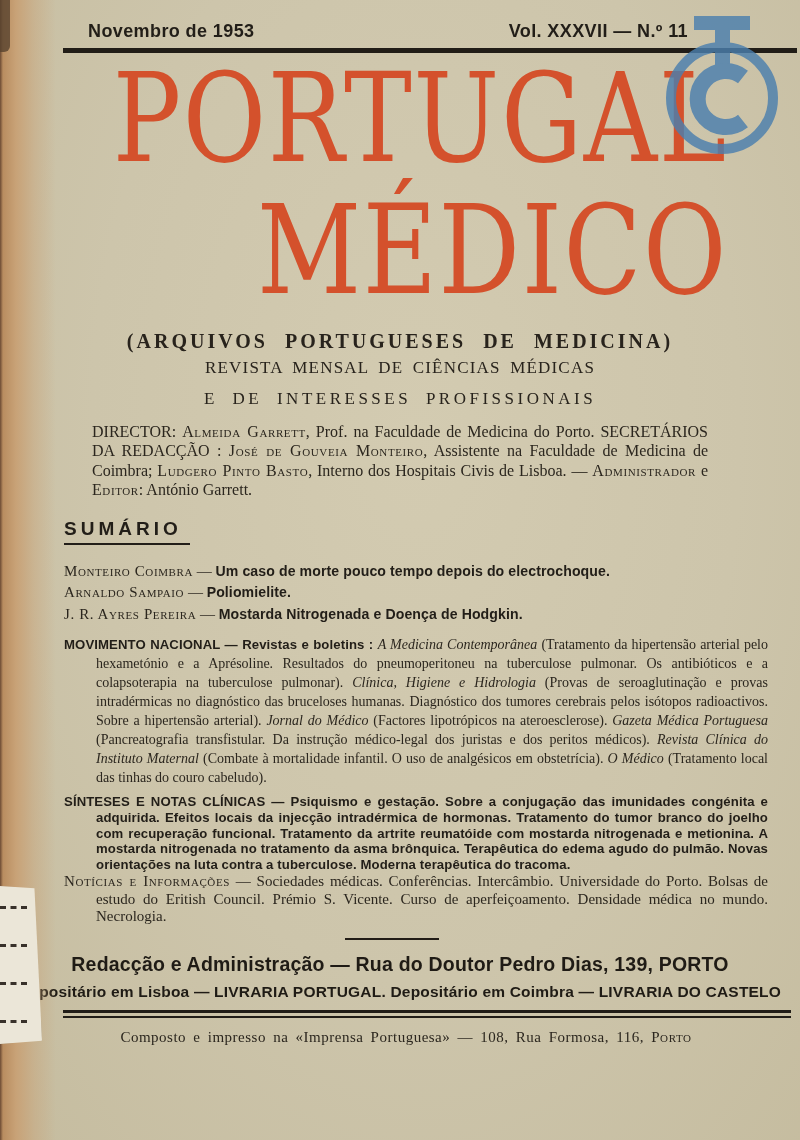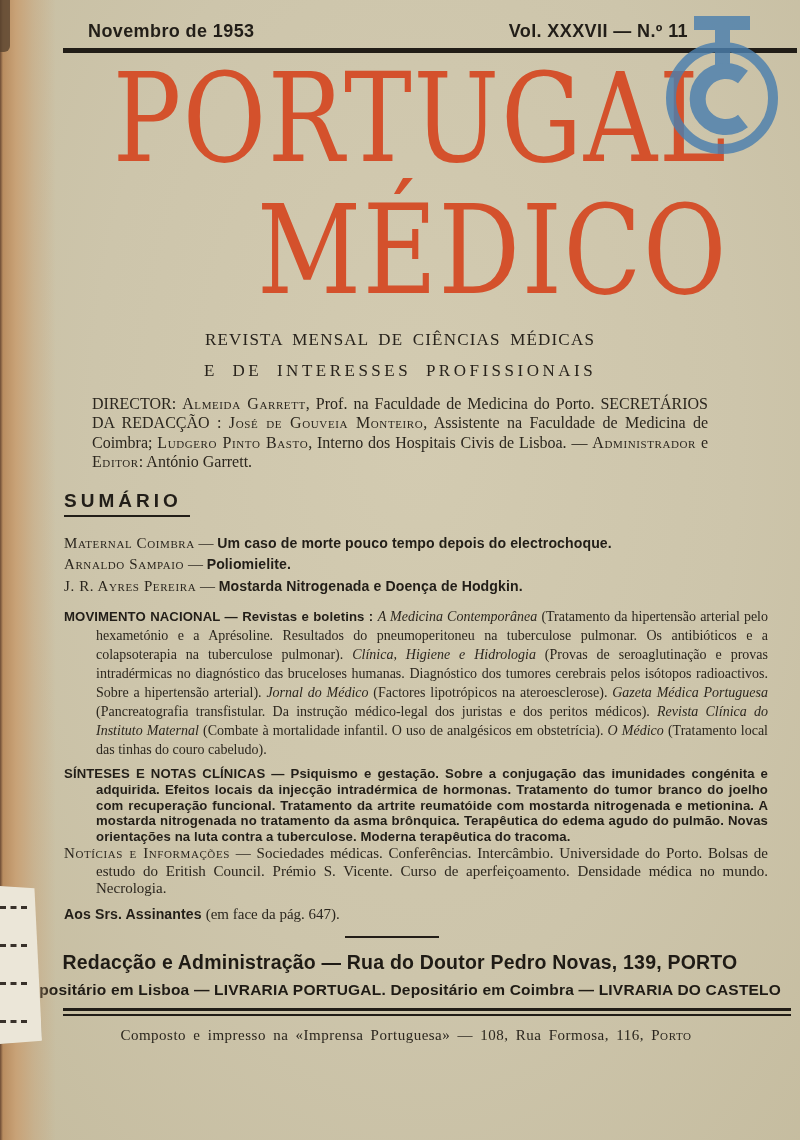--- a/index.html
+++ b/index.html
@@ -89,42 +89,42 @@
     <path d="M 95 63 A 28 28 0 1 0 95 107" stroke="#4b7fae" stroke-width="16" fill="none"></path>
   </svg>
 </div>
 
 <div class="title-block">
   <span class="title-line">PORTUGAL</span>
   <span class="title-line second">MÉDICO</span>
 </div>
 
 <div class="subtitles">
+  <div class="sub1">(ARQUIVOS PORTUGUESES DE MEDICINA)</div>
   <div class="sub2">REVISTA MENSAL DE CIÊNCIAS MÉDICAS</div>
   <div class="sub3">E DE INTERESSES PROFISSIONAIS</div>
 </div>
 
 <div class="masthead"><span class="run r">DIRECTOR: </span><span class="run sc">Almeida Garrett</span><span class="run r">, Prof. na Faculdade de Medicina do Porto. SECRETÁRIOS DA REDACÇÃO : </span><span class="run sc">José de Gouveia Monteiro</span><span class="run r">, Assistente na Faculdade de Medicina de Coimbra; </span><span class="run sc">Ludgero Pinto Basto</span><span class="run r">, Interno dos Hospitais Civis de Lisboa. — </span><span class="run sc">Administrador</span><span class="run r"> e </span><span class="run sc">Editor</span><span class="run r">: António Garrett.</span></div>
 
 <div><span class="sumario-h">SUMÁRIO</span></div>
 
 <div class="content">
-  <div class="entry"><span class="run sc">Maternal Coimbra</span><span class="run r"> — </span><span class="run b">Um caso de morte pouco tempo depois do electrochoque.</span></div>
+  <div class="entry"><span class="run sc">Monteiro Coimbra</span><span class="run r"> — </span><span class="run b">Um caso de morte pouco tempo depois do electrochoque.</span></div>
   <div class="entry"><span class="run sc">Arnaldo Sampaio</span><span class="run r"> — </span><span class="run b">Poliomielite.</span></div>
   <div class="entry"><span class="run sc">J. R. Ayres Pereira</span><span class="run r"> — </span><span class="run b">Mostarda Nitrogenada e Doença de Hodgkin.</span></div>
 
   <div class="para"><span class="run b">MOVIMENTO NACIONAL — Revistas e boletins :  </span><span class="run i">A Medicina Contemporânea</span><span class="run r"> (Tratamento da hipertensão arterial pelo hexametónio e a Aprésoline. Resultados do pneumoperitoneu na tuberculose pulmonar. Os antibióticos e a colapsoterapia na tuberculose pulmonar). </span><span class="run i">Clínica, Higiene e Hidrologia</span><span class="run r"> (Provas de seroaglutinação e provas intradérmicas no diagnóstico das bruceloses humanas. Diagnóstico dos tumores cerebrais pelos isótopos radioactivos. Sobre a hipertensão arterial). </span><span class="run i">Jornal do Médico</span><span class="run r"> (Factores lipotrópicos na ateroesclerose). </span><span class="run i">Gazeta Médica Portuguesa</span><span class="run r"> (Pancreatografia transfistular. Da instrução médico-legal dos juristas e dos peritos médicos). </span><span class="run i">Revista Clínica do Instituto Maternal</span><span class="run r"> (Combate à mortalidade infantil. O uso de analgésicos em obstetrícia). </span><span class="run i">O Médico</span><span class="run r"> (Tratamento local das tinhas do couro cabeludo).</span></div>
   <div class="para sinteses"><span class="run b">SÍNTESES E NOTAS CLÍNICAS — Psiquismo e gestação. Sobre a conjugação das imunidades congénita e adquirida. Efeitos locais da injecção intradérmica de hormonas. Tratamento do tumor branco do joelho com recuperação funcional. Tratamento da artrite reumatóide com mostarda nitrogenada e metionina. A mostarda nitrogenada no tratamento da asma brônquica. Terapêutica do edema agudo do pulmão. Novas orientações na luta contra a tuberculose. Moderna terapêutica do tracoma.</span></div>
   <div class="para noticias"><span class="run sc">Notícias e Informações</span><span class="run r"> — Sociedades médicas. Conferências. Intercâmbio. Universidade do Porto. Bolsas de estudo do Eritish Council. Prémio S. Vicente. Curso de aperfeiçoamento. Densidade médica no mundo. Necrologia.</span></div>
 
-  <div class="assinantes"><span class="run b">Aos Srs. Assinantes </span><span class="run r">(em face da pág. 647).</span></div>
   <div class="mini-rule"></div>
 </div>
 
-<div class="redaccao">Redacção e Administração — Rua do Doutor Pedro Novas, 139, PORTO</div>
+<div class="redaccao">Redacção e Administração — Rua do Doutor Pedro Dias, 139, PORTO</div>
 <div class="depositario">Depositário em Lisboa — LIVRARIA PORTUGAL.   Depositário em Coimbra — LIVRARIA DO CASTELO</div>
 <div class="footer-rule"></div>
 <div class="imprint"><span class="run r">Composto e impresso na «Imprensa Portuguesa» — 108, Rua Formosa, 116, </span><span class="run sc">Porto</span></div>
 
 <div class="bookmark-tab">
   <div class="dash d1"></div>
   <div class="dash d2"></div>
   <div class="dash d3"></div>
   <div class="dash d4"></div>
 </div>

